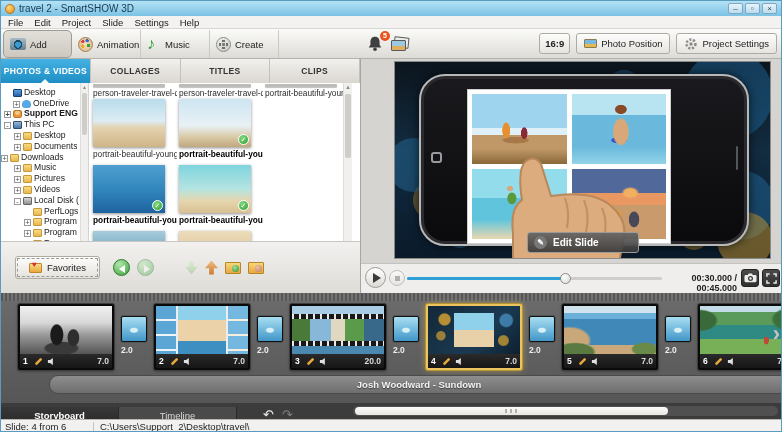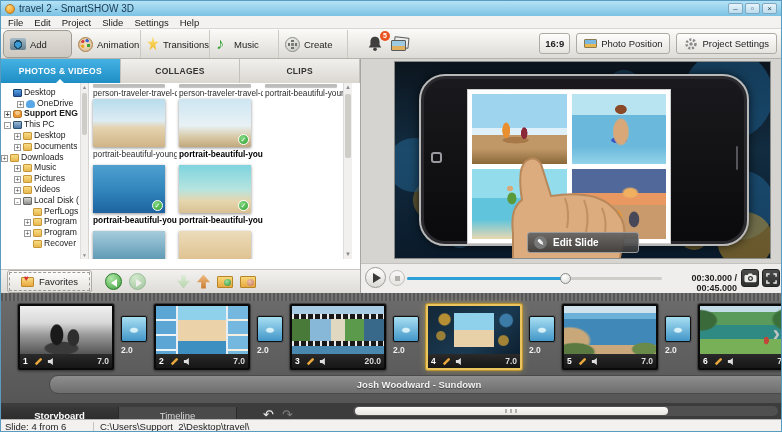--- a/index.html
+++ b/index.html
@@ -87,22 +87,22 @@
   background:radial-gradient(circle at 35% 30%,#7fd87f,#2f9f2f);border:1px solid #fff;color:#fff;font-size:7px;line-height:10px;text-align:center}
 .check::after{content:"\2713"}
 .ph-cell.selected .check{display:block}
 .ph-cell.bold .ph-cap{font-weight:bold;color:#000}
 .thumbs-sb{position:absolute;right:0;top:0;bottom:0;width:9px;background:#f1f0ee;border-left:1px solid #ddd}
 .thumbs-sb .up,.thumbs-sb .dn{position:absolute;left:0;right:0;height:9px;font-size:6px;color:#888;text-align:center;line-height:9px;cursor:pointer}
 .thumbs-sb .dn{bottom:0}
 .thumbs-sb .up::after{content:"\25B2"}.thumbs-sb .dn::after{content:"\25BC"}
 .thumbs-sb .hdl{position:absolute;left:1px;right:1px;top:11px;height:64px;background:#cfcdc8;border-radius:2px;cursor:grab}
 
-.lib-footer{position:absolute;left:0;bottom:0;right:0;height:24px;background:linear-gradient(180deg,#f2f1ef,#dedcd7);
-  border-top:1px solid #c8c6c1;display:flex;align-items:center;gap:7px;padding-left:6px}
+.lib-footer{position:absolute;left:0;bottom:0;right:0;height:52px;background:linear-gradient(180deg,#f2f1ef,#dedcd7);
+  border-top:1px solid #c8c6c1;display:flex;align-items:center;gap:7px;padding-left:14px}
 .fav-btn{width:85px;height:23px;display:flex;align-items:center;justify-content:center;gap:5px;font-size:9.5px;color:#222;
   background:linear-gradient(180deg,#fdfdfc,#e4e2dd);border:1px solid #aeaba4;border-radius:3px;outline:1px dashed #9a9a96;outline-offset:-3px;cursor:pointer}
 .fav-ic{position:relative;width:13px;height:10px;background:linear-gradient(#f8dc84,#e8a840);border:1px solid #c08828;border-radius:1px}
 .fav-ic::after{content:"\2665";position:absolute;left:2px;top:-4px;color:#d83030;font-size:8px}
 .nav-circle{width:17px;height:17px;border-radius:50%;border:1px solid #2a7a2a;cursor:pointer;position:relative;
   background:radial-gradient(circle at 35% 28%,#b0e8a8,#3f9f3f)}
 .nav-circle::after{content:"";position:absolute;top:5px}
 .nav-back{margin-left:6px}
 .nav-back::after{left:5px;border-top:4px solid transparent;border-bottom:4px solid transparent;border-right:6px solid #fff}
 .nav-fwd{opacity:.4}
@@ -227,24 +227,20 @@
     <div class="tb-tabs">
       <div class="tb-tab active">
           <span class="tb-ic tic-camera"></span>
           <span>Add</span>
         </div>
         <div class="tb-tab">
           <span class="tb-ic tic-palette"></span>
           <span>Animation</span>
         </div>
         <div class="tb-tab">
-          <span class="tb-ic tic-star"></span>
-          <span>Transitions</span>
-        </div>
-        <div class="tb-tab">
           <span class="tb-ic tic-music"></span>
           <span>Music</span>
         </div>
         <div class="tb-tab">
           <span class="tb-ic tic-reel"></span>
           <span>Create</span>
         </div>
     </div>
     <div class="bell-wrap">
       <svg width="16" height="17" viewBox="0 0 14 14">
@@ -275,31 +271,34 @@
 
   <div class="left-panel">
     <div class="lib-tabs">
       <div class="lib-tab active">
           <span>PHOTOS &amp; VIDEOS</span>
         </div>
         <div class="lib-tab">
           <span>COLLAGES</span>
         </div>
         <div class="lib-tab">
+          <span>TITLES</span>
+        </div>
+        <div class="lib-tab">
           <span>CLIPS</span>
         </div>
     </div>
     <div class="lib-body">
       <div class="tree">
         <div class="tree-row" style="padding-left: 3px;">
             <span class="toggle"></span>
             <span class="tree-ic tic-desktop"></span>
             <span class="tree-label">Desktop</span>
           </div>
-          <div class="tree-row" style="padding-left: 16px;">
+          <div class="tree-row" style="padding-left: 3px; margin-left: 9px;">
             <span class="toggle">+</span>
             <span class="tree-ic tic-cloud"></span>
             <span class="tree-label">OneDrive</span>
           </div>
           <div class="tree-row" style="padding-left: 3px; font-weight: bold;">
             <span class="toggle">+</span>
             <span class="tree-ic tic-user"></span>
             <span class="tree-label">Support ENG</span>
           </div>
           <div class="tree-row" style="padding-left: 3px;">

